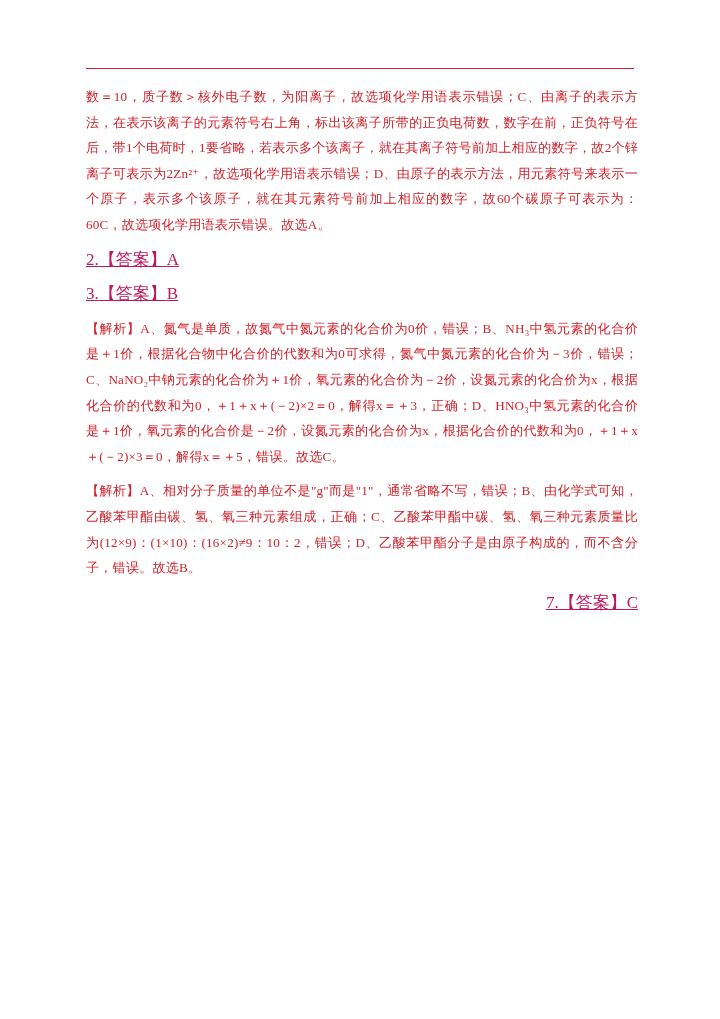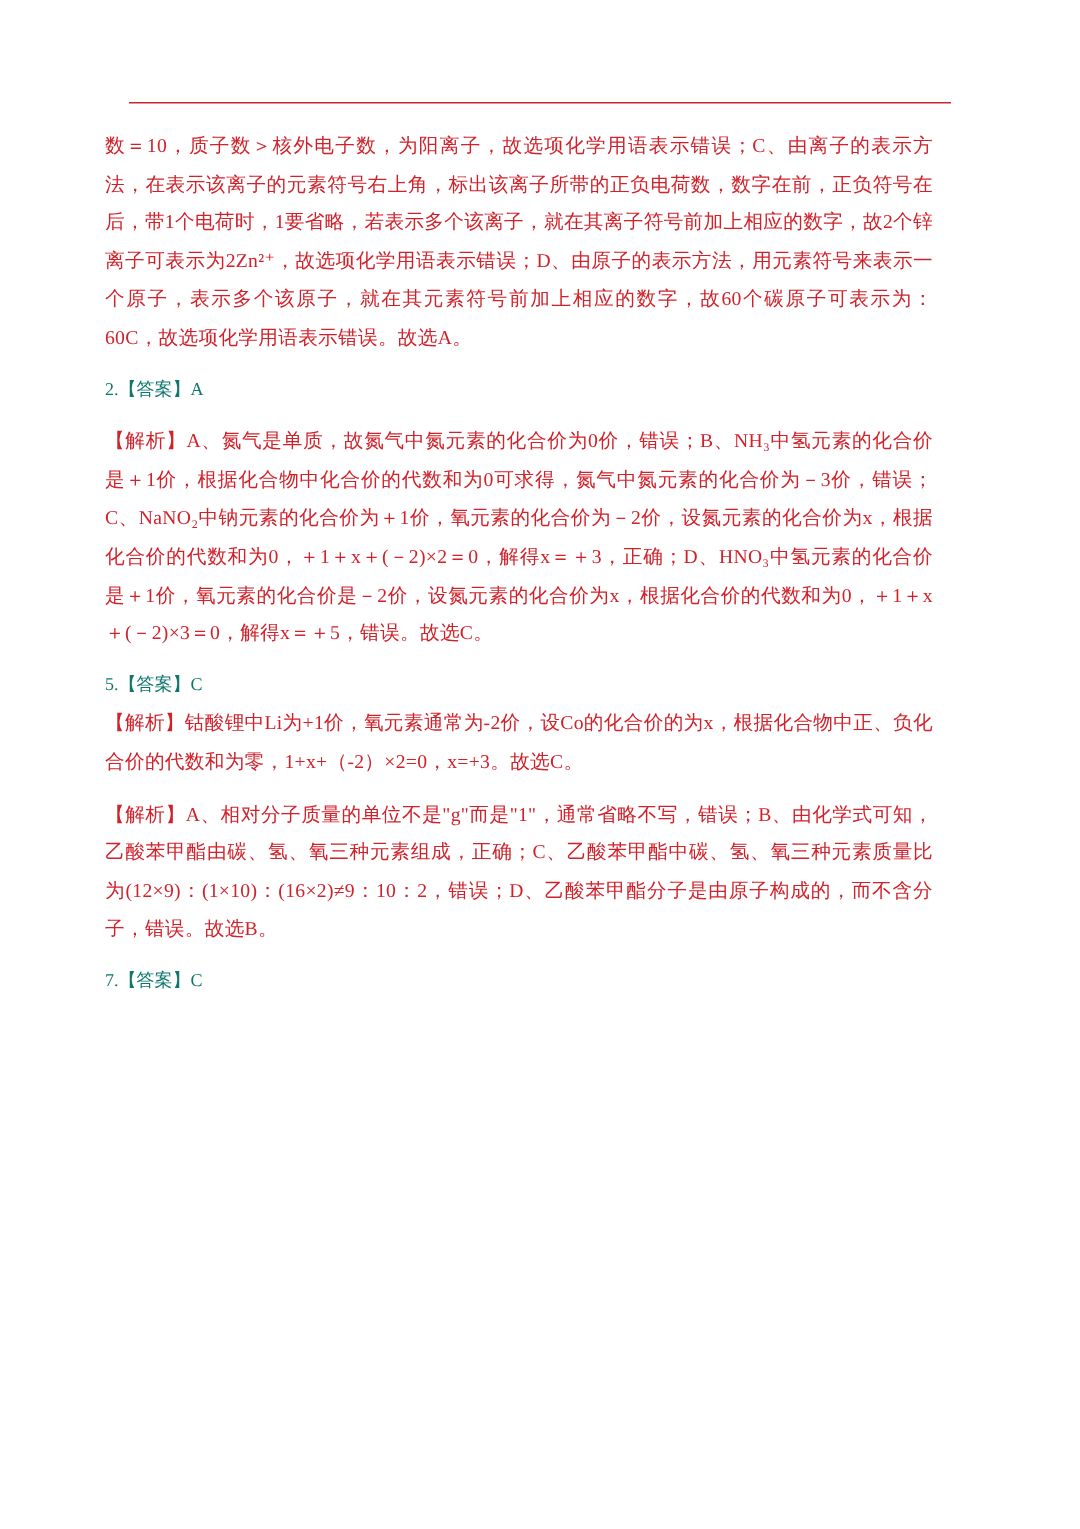--- a/index.html
+++ b/index.html
@@ -25,79 +25,78 @@
   .rule {
     position: absolute;
     left: 86px;
     top: 68px;
     width: 548px;
     height: 0;
     border-top: 1px solid #c8262f;
   }
   .content {
     position: absolute;
-    left: 70px;
+    left: 86px;
     top: 84px;
     width: 552px;
   }
   .para {
     margin: 0 0 2px 0;
     font-size: 13.1px;
     line-height: 25.6px;
     text-align: justify;
     text-justify: inter-ideograph;
     color: #d0222b;
     letter-spacing: 0.2px;
   }
   .block {
     margin-top: 9px;
   }
   .ans-line {
     margin: 0;
-    font-size: 12px;
+    font-size: 17px;
     line-height: 25.6px;
-    color: #0f766e;
+    color: #be185d;
+    text-decoration: underline;
   }
   .num {
     font-family: "Liberation Serif", serif;
   }
   .last {
     margin-top: 9px;
+    text-align: right;
   }
 </style>
 </head>
 <body>
 
 <div class="page">
 
   <div class="rule"></div>
 
   <div class="content">
 
     <p class="para">数＝10，质子数＞核外电子数，为阳离子，故选项化学用语表示错误；C、由离子的表示方法，在表示该离子的元素符号右上角，标出该离子所带的正负电荷数，数字在前，正负符号在后，带1个电荷时，1要省略，若表示多个该离子，就在其离子符号前加上相应的数字，故2个锌离子可表示为2Zn²⁺，故选项化学用语表示错误；D、由原子的表示方法，用元素符号来表示一个原子，表示多个该原子，就在其元素符号前加上相应的数字，故60个碳原子可表示为：60C，故选项化学用语表示错误。故选A。</p>
 
     <div class="block">
       <p class="ans-line">
         <span class="num">2.</span><span>【答案】</span><span>A</span>
       </p>
     </div>
 
     <div class="block">
+      <p class="ans-line">
+        <span class="num">3.</span><span>【答案】</span><span>B</span>
+      </p>
     </div>
 
     <div class="block">
       <p class="para"><span>【解析】</span><span>A、氮气是单质，故氮气中氮元素的化合价为0价，错误；B、NH₃中氢元素的化合价是＋1价，根据化合物中化合价的代数和为0可求得，氮气中氮元素的化合价为－3价，错误；C、NaNO₂中钠元素的化合价为＋1价，氧元素的化合价为－2价，设氮元素的化合价为x，根据化合价的代数和为0，＋1＋x＋(－2)×2＝0，解得x＝＋3，正确；D、HNO₃中氢元素的化合价是＋1价，氧元素的化合价是－2价，设氮元素的化合价为x，根据化合价的代数和为0，＋1＋x＋(－2)×3＝0，解得x＝＋5，错误。故选C。</span></p>
     </div>
 
-    <div class="block">
-      <p class="ans-line">
-        <span class="num">5.</span><span>【答案】</span><span>C</span>
-      </p>
-      <p class="para"><span>【解析】</span><span>钴酸锂中Li为+1价，氧元素通常为-2价，设Co的化合价的为x，根据化合物中正、负化合价的代数和为零，1+x+（-2）×2=0，x=+3。故选C。</span></p>
-    </div>
 
     <div class="block">
       <p class="para"><span>【解析】</span><span>A、相对分子质量的单位不是"g"而是"1"，通常省略不写，错误；B、由化学式可知，乙酸苯甲酯由碳、氢、氧三种元素组成，正确；C、乙酸苯甲酯中碳、氢、氧三种元素质量比为(12×9)：(1×10)：(16×2)≠9：10：2，错误；D、乙酸苯甲酯分子是由原子构成的，而不含分子，错误。故选B。</span></p>
     </div>
 
     <div class="last">
       <p class="ans-line">
         <span class="num">7.</span><span>【答案】</span><span>C</span>
       </p>
     </div>

